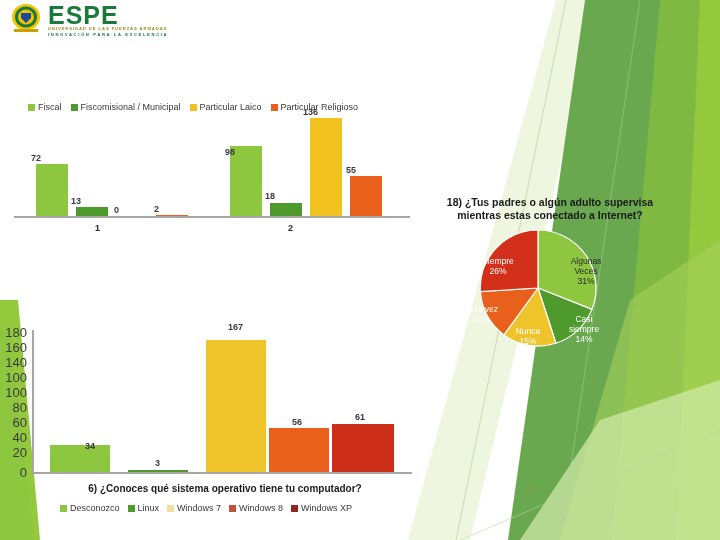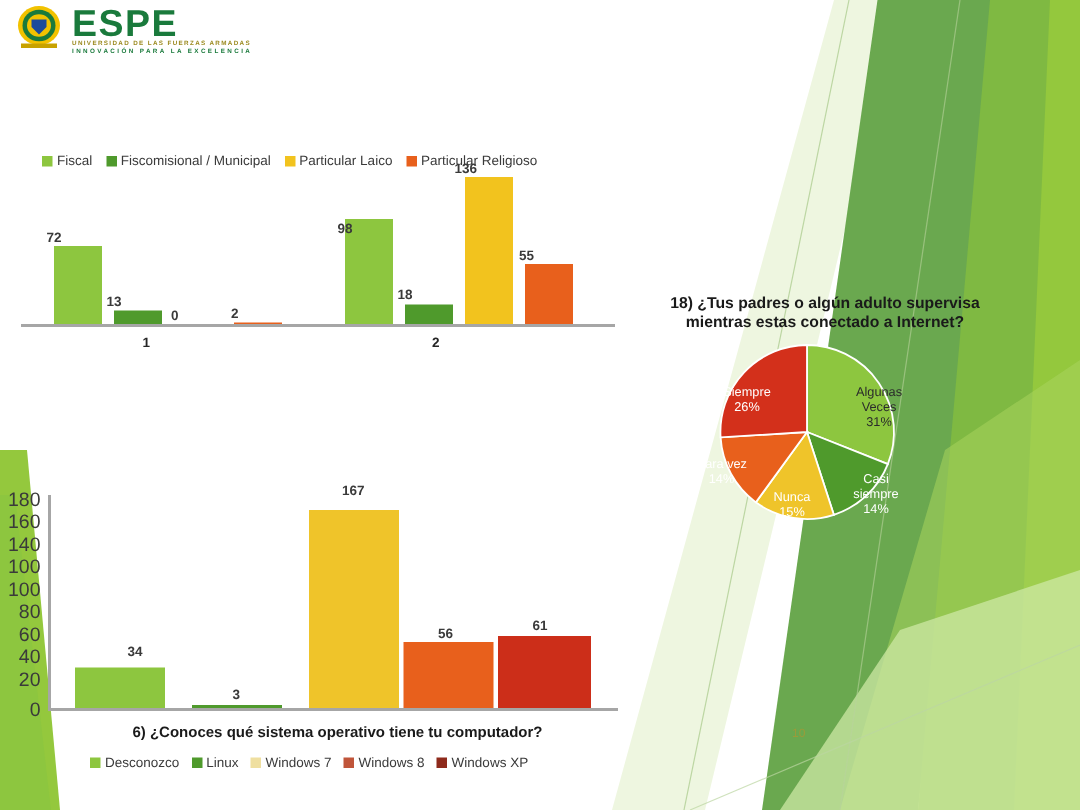--- a/index.html
+++ b/index.html
@@ -218,21 +218,21 @@
 
       <div class="bar" style="left:18px;width:60px;height:27px;background:#8DC63F;"></div>
       <div class="bar" style="left:96px;width:60px;height:2px;background:#4F9A2C;"></div>
       <div class="bar" style="left:174px;width:60px;height:132px;background:#EFC42A;"></div>
       <div class="bar" style="left:237px;width:60px;height:44px;background:#E8601C;"></div>
       <div class="bar" style="left:300px;width:62px;height:48px;background:#CC2E19;"></div>
     </div>
 
     <div class="xaxis"></div>
 
-    <span class="val-lbl" style="left:85px;top:104px;">34</span>
+    <span class="val-lbl" style="left:85px;top:116px;">34</span>
     <span class="val-lbl" style="left:155px;top:133px;">3</span>
     <span class="val-lbl" style="left:228px;top:-3px;">167</span>
     <span class="val-lbl" style="left:292px;top:92px;">56</span>
     <span class="val-lbl" style="left:355px;top:87px;">61</span>
 
     <div class="chart-title">6) ¿Conoces qué sistema operativo tiene tu computador?</div>
 
     <div class="legend" style="left:60px;top:178px;gap:8px;">
       <span class="li">
         <i class="sw" style="background:#8DC63F"></i>

